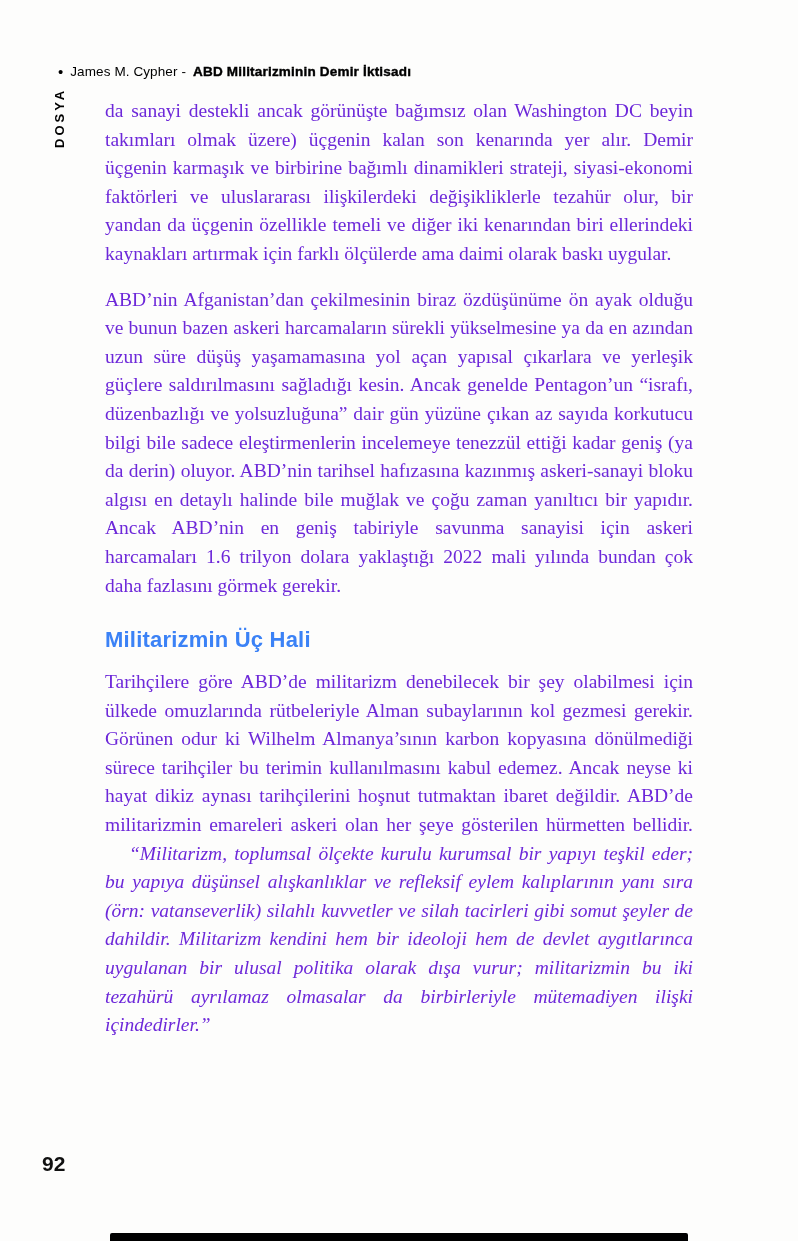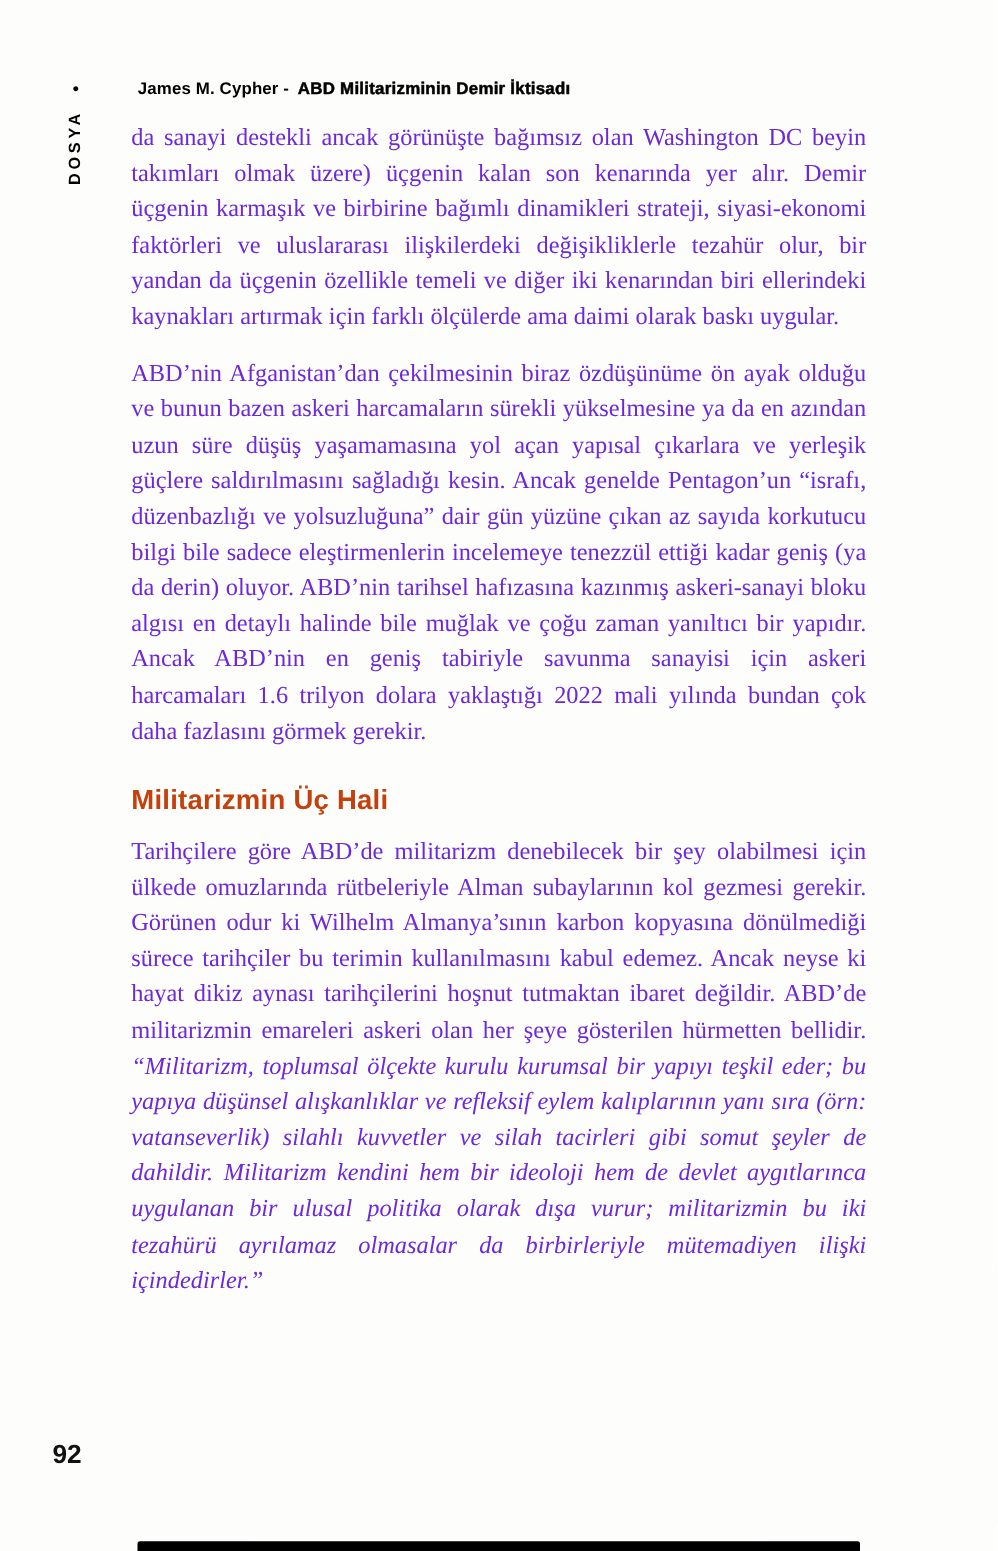--- a/index.html
+++ b/index.html
@@ -28,23 +28,22 @@
     font-size: 13.5px;
     color: #000;
     white-space: nowrap;
   }
   .page-header .bullet {
     font-size: 15px;
     line-height: 1;
     transform: translateY(1px);
   }
   .page-header .author {
-    font-weight: 700;
+    font-weight: 400;
     letter-spacing: 0.1px;
-    margin-left: 40px;
   }
   .page-header .book-title {
     font-weight: 700;
     letter-spacing: 0.2px;
     -webkit-text-stroke: 0.4px #000;
   }
   
   .dosya-label {
     position: absolute;
     left: 52px;
@@ -72,24 +71,25 @@
     line-height: 28.6px;
     text-align: justify;
     color: #6d28d9;
   }
   .body-column h2 {
     margin: 27px 0 15px 0;
     font-family: "Liberation Sans", sans-serif;
     font-size: 22px;
     font-weight: 700;
     letter-spacing: 0.2px;
-    color: #c2410c;
+    color: #3b82f6;
   }
   .body-column em {
     font-style: italic;
+    margin-left: 24px;
   }
   
   .page-number {
     position: absolute;
     left: 42px;
     top: 1152px;
     font-family: "Liberation Sans", sans-serif;
     font-size: 21px;
     font-weight: 700;
     color: #111;

